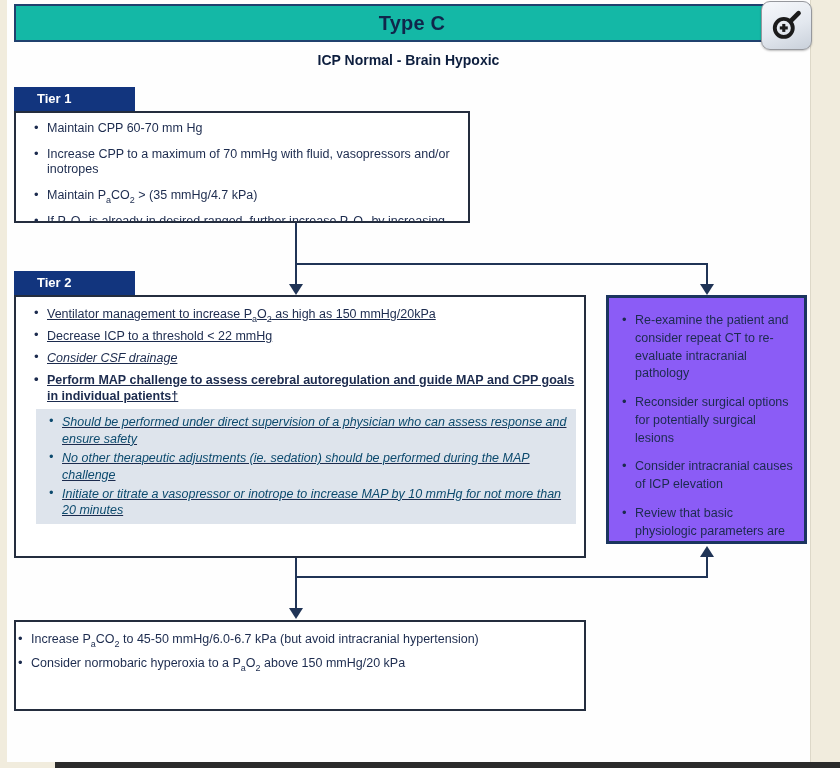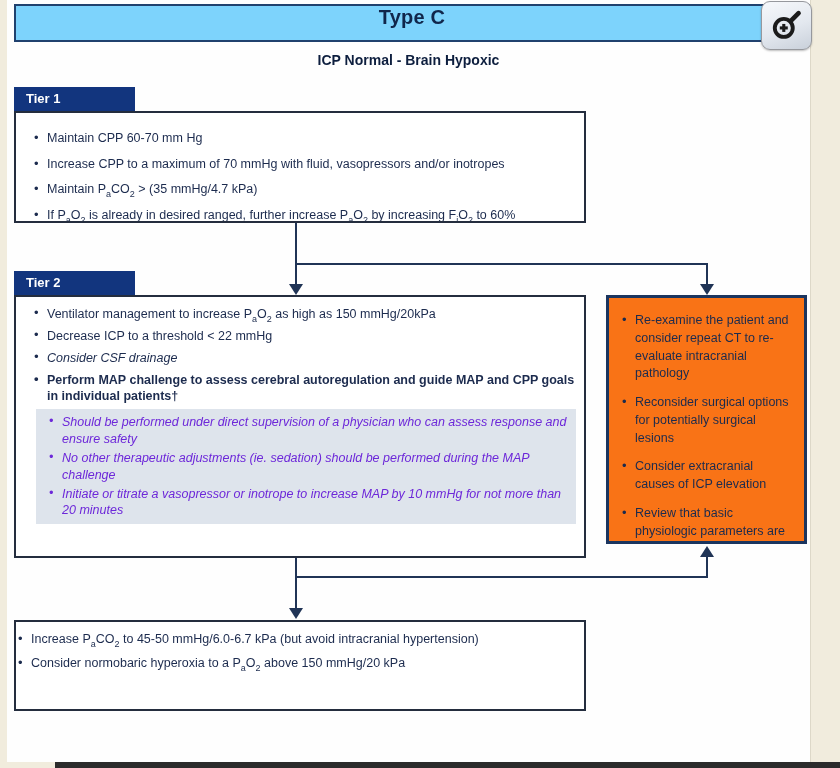--- a/index.html
+++ b/index.html
@@ -6,72 +6,72 @@
   body{
     width:840px;height:768px;overflow:hidden;
     background:#f1ecdd;
     font-family:"Liberation Sans","DejaVu Sans",sans-serif;
     position:relative;
   }
   .page{position:absolute;left:0;top:0;width:840px;height:768px;}
   .content{position:absolute;left:7px;top:0;width:803px;height:762px;background:#fefefe;border-right:1px solid #ddd8c8;}
   .header-bar{
     position:absolute;left:14px;top:4px;width:792px;height:34px;
-    background:#7dd3fc;border:2px solid #20416e;
-    display:flex;align-items:flex-start;justify-content:center;z-index:2;
+    background:#14b8a6;border:2px solid #20416e;
+    display:flex;align-items:center;justify-content:center;z-index:2;
   }
   .title{font-size:20px;font-weight:bold;color:#10264b;letter-spacing:.2px;}
   .zoom-btn{
     position:absolute;left:761px;top:1px;width:51px;height:49px;z-index:5;
     background:linear-gradient(160deg,#f6f8fb 0%,#e3e8ef 55%,#c9d0da 100%);
     border:1px solid #96989d;border-radius:9px;box-shadow:0 1px 2px rgba(0,0,0,.25);
     display:flex;align-items:center;justify-content:center;cursor:pointer;padding:0;
   }
   .subtitle{
     position:absolute;left:7px;top:52px;width:803px;text-align:center;
     font-size:14px;font-weight:bold;color:#0d1e3e;z-index:2;
   }
   .tab{
     position:absolute;width:121px;height:24px;background:#12357e;color:#fff;
-    font-size:13px;font-weight:bold;line-height:24px;padding-left:12px;
+    font-size:13px;font-weight:bold;line-height:24px;padding-left:23px;
     box-sizing:border-box;z-index:3;
   }
   .tab1{left:14px;top:87px;}
   .tab2{left:14px;top:271px;}
   .tab3{left:14px;top:596px;}
   .box{
     position:absolute;background:#fff;border:2px solid #242d3e;
     box-sizing:border-box;overflow:hidden;z-index:2;
   }
-  .box1{left:14px;top:111px;width:572px;height:112px;padding:18px 10px 0 16px;}
+  .box1{left:14px;top:111px;width:456px;height:112px;padding:8px 10px 0 16px;}
   .box2{left:14px;top:295px;width:572px;height:263px;padding:9px 8px 0 16px;}
   .box3{left:14px;top:620px;width:572px;height:91px;padding:10px 10px 0 0;}
   .side{
     position:absolute;left:606px;top:295px;width:201px;height:249px;
-    background:#f97316;border:3px solid #1b355f;box-sizing:border-box;
+    background:#8b5cf6;border:3px solid #1b355f;box-sizing:border-box;
     padding:14px 8px 0 11px;overflow:hidden;z-index:2;
   }
   ul.blist{list-style:none;margin:0;padding:0;}
   ul.blist>li{
     position:relative;padding-left:15px;font-size:12.5px;color:#1c2b4e;line-height:1.25;
   }
   ul.blist>li::before{content:"\2022";position:absolute;left:2px;top:-1px;font-size:13px;}
   .box1 ul.blist>li{margin-bottom:10px;}
-  .box2 ul.blist>li{margin-bottom:6px;line-height:1.28;}
+  .box2 ul.blist>li{margin-bottom:6px;line-height:1.28;text-decoration:underline;}
   .box3 ul.blist>li{margin-bottom:8px;max-width:520px;}
   .side ul.blist>li{margin-bottom:11px;line-height:1.42;font-size:12.5px;}
   li.italic{font-style:italic;}
   li.bold{font-weight:bold;}
   .sublist{
     list-style:none;margin:5px 0 2px -11px;padding:3px 4px 3px 0;
     background:#dee4ec;font-weight:normal;
   }
   .sublist li{
     position:relative;padding-left:26px;margin:2px 0;font-style:italic;
-    font-size:12.5px;line-height:1.35;color:#6d28d9;
+    font-size:12.5px;line-height:1.35;color:#0c4a6e;
   }
   .sublist li::before{content:"\2022";position:absolute;left:13px;top:-1px;}
   sub{font-size:.72em;line-height:0;}
   .line{position:absolute;background:#203456;z-index:1;}
   .arrow-down{
     position:absolute;width:0;height:0;z-index:1;
     border-left:7px solid transparent;border-right:7px solid transparent;
     border-top:11px solid #203456;
   }
   .arrow-up{
@@ -132,21 +132,21 @@
             <li><span>No other therapeutic adjustments (ie. sedation) should be performed during the MAP challenge</span></li>
             <li><span>Initiate or titrate a vasopressor or inotrope to increase MAP by 10 mmHg for not more than 20 minutes</span></li>
           </ul></li>
       </ul>
   </div>
 
   <div class="side">
     <ul class="blist">
         <li><span>Re-examine the patient and consider repeat CT to re-evaluate intracranial pathology</span></li>
         <li><span>Reconsider surgical options for potentially surgical lesions</span></li>
-        <li><span>Consider extracranial causes of ICP elevation</span></li>
+        <li><span>Consider intracranial causes of ICP elevation</span></li>
         <li><span>Review that basic physiologic parameters are in desired range (e.g. CPP, blood gas values)</span></li>
       </ul>
   </div>
 
   <div class="line" style="left:295px;top:558px;width:2px;height:20px;"></div>
   <div class="line" style="left:295px;top:576px;width:413px;height:2px;"></div>
   <div class="line" style="left:295px;top:576px;width:2px;height:34px;"></div>
   <div class="arrow-down" style="left:289px;top:608px;"></div>
   <div class="line" style="left:706px;top:555px;width:2px;height:23px;"></div>
   <div class="arrow-up" style="left:700px;top:546px;"></div>

